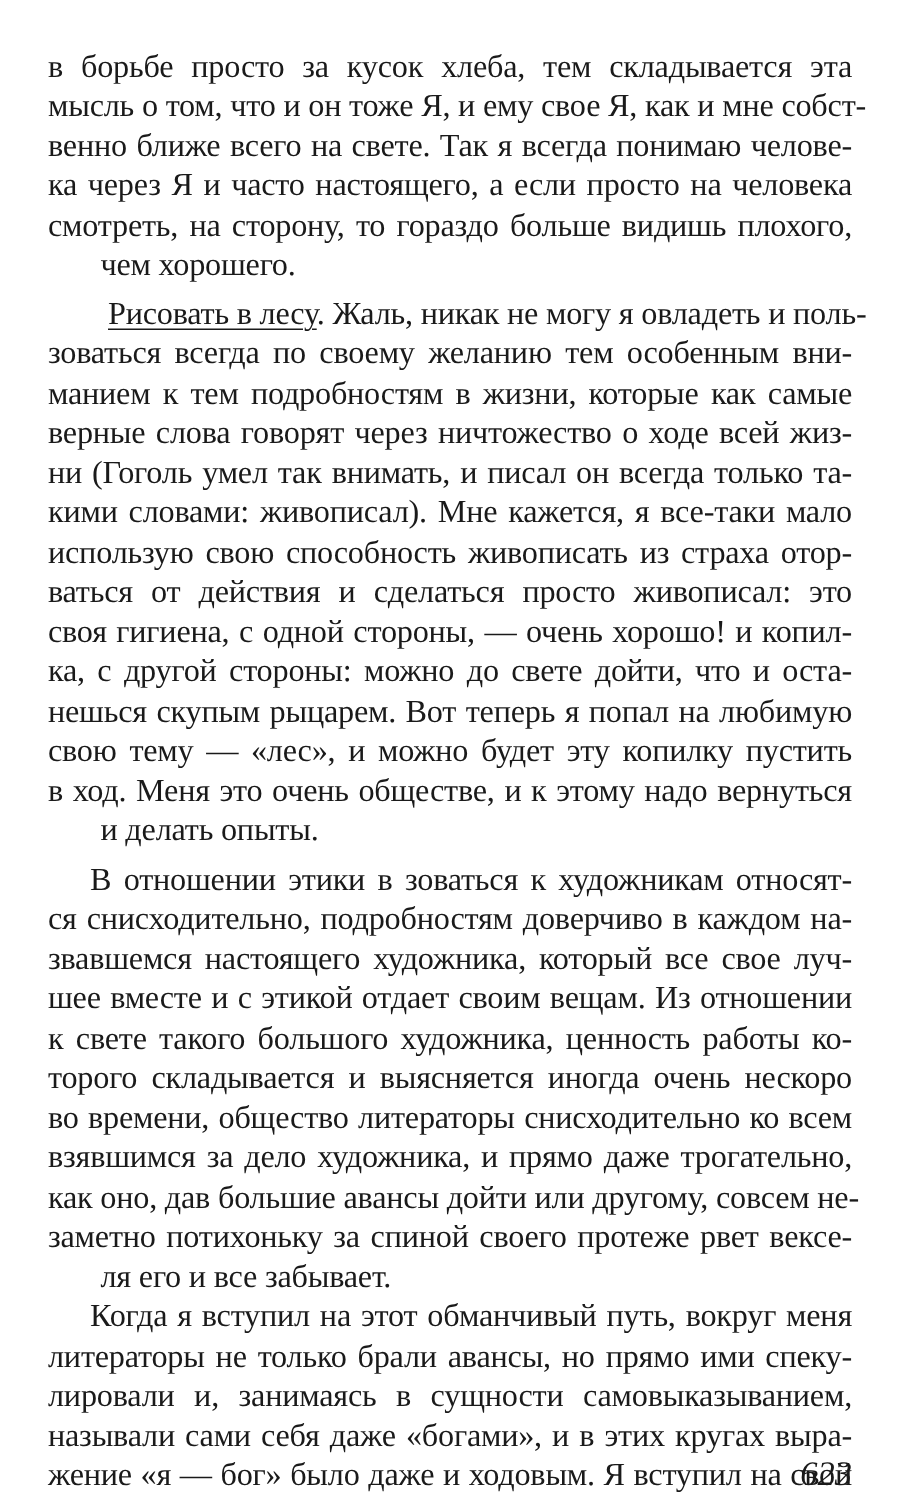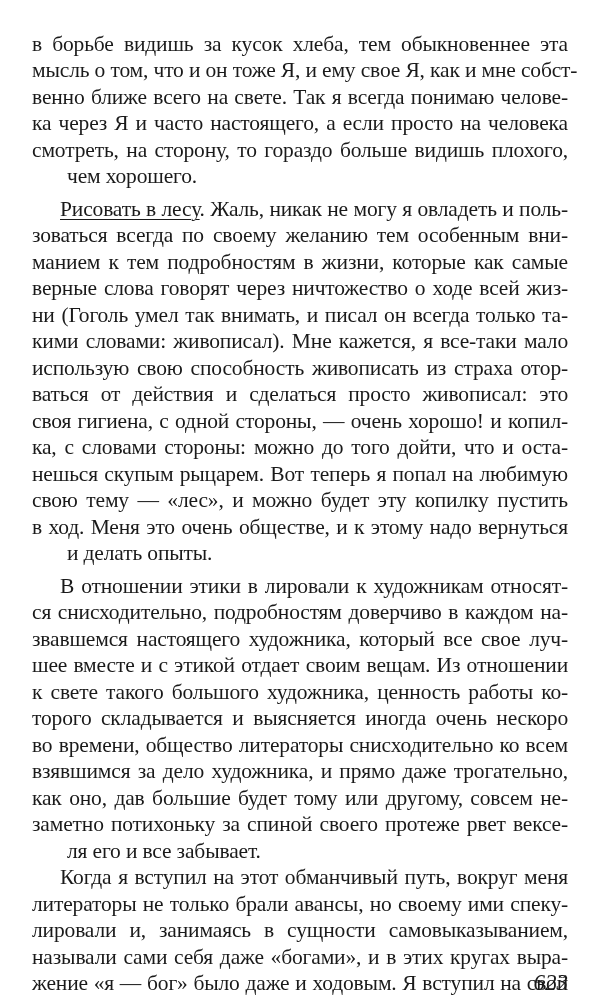--- a/index.html
+++ b/index.html
@@ -11,67 +11,67 @@
   .page { position: absolute; left: 32px; top: 0; width: 536px; }
   .line {
     position: absolute; left: 0; width: 536px;
     font-size: 21.5px; line-height: 26px; height: 26px;
     white-space: nowrap;
     text-align: justify; text-align-last: justify;
     letter-spacing: -0.15px;
   }
   .line.last { text-align-last: left; margin-left: 35px; }
   .line.indent { left: 28px; width: 508px; }
-  .ul { text-decoration: underline; text-underline-offset: 3px; text-decoration-thickness: 1px; }
+  .ul { text-decoration: underline; text-underline-offset: 3px; text-decoration-thickness: 1px; margin-left: 12px; }
   .pageno {
     position: absolute; right: 32px; top: 968px;
     font-size: 23px; font-style: italic; line-height: 30px;
   }
 </style>
 </head>
 <body>
 
 <div class="page">
 
-  <div class="line" style="top:31px">в борьбе видишь за кусок хлеба, тем обыкновеннее эта</div>
+  <div class="line" style="top:31px">в борьбе просто за кусок хлеба, тем складывается эта</div>
   <div class="line" style="top:57px">мысль о том, что и он тоже Я, и ему свое Я, как и мне собст-</div>
   <div class="line" style="top:84px">венно ближе всего на свете. Так я всегда понимаю челове-</div>
   <div class="line" style="top:110px">ка через Я и часто настоящего, а если просто на человека</div>
   <div class="line" style="top:137px">смотреть, на сторону, то гораздо больше видишь плохого,</div>
   <div class="line last" style="top:163px">чем хорошего.</div>
 
   <div class="line indent" style="top:196px"><span class="ul">Рисовать в лесу</span><span>. Жаль, никак не могу я овладеть и поль-</span></div>
   <div class="line" style="top:222px">зоваться всегда по своему желанию тем особенным вни-</div>
   <div class="line" style="top:249px">манием к тем подробностям в жизни, которые как самые</div>
   <div class="line" style="top:275px">верные слова говорят через ничтожество о ходе всей жиз-</div>
   <div class="line" style="top:302px">ни (Гоголь умел так внимать, и писал он всегда только та-</div>
   <div class="line" style="top:328px">кими словами: живописал). Мне кажется, я все-таки мало</div>
   <div class="line" style="top:355px">использую свою способность живописать из страха отор-</div>
   <div class="line" style="top:381px">ваться от действия и сделаться просто живописал: это</div>
   <div class="line" style="top:408px">своя гигиена, с одной стороны, — очень хорошо! и копил-</div>
-  <div class="line" style="top:434px">ка, с словами стороны: можно до того дойти, что и оста-</div>
+  <div class="line" style="top:434px">ка, с другой стороны: можно до свете дойти, что и оста-</div>
   <div class="line" style="top:461px">нешься скупым рыцарем. Вот теперь я попал на любимую</div>
   <div class="line" style="top:487px">свою тему — «лес», и можно будет эту копилку пустить</div>
   <div class="line" style="top:514px">в ход. Меня это очень обществе, и к этому надо вернуться</div>
   <div class="line last" style="top:540px">и делать опыты.</div>
 
-  <div class="line indent" style="top:573px">В отношении этики в лировали к художникам относят-</div>
+  <div class="line indent" style="top:573px">В отношении этики в зоваться к художникам относят-</div>
   <div class="line" style="top:599px">ся снисходительно, подробностям доверчиво в каждом на-</div>
   <div class="line" style="top:626px">звавшемся настоящего художника, который все свое луч-</div>
   <div class="line" style="top:652px">шее вместе и с этикой отдает своим вещам. Из отношении</div>
   <div class="line" style="top:679px">к свете такого большого художника, ценность работы ко-</div>
   <div class="line" style="top:705px">торого складывается и выясняется иногда очень нескоро</div>
   <div class="line" style="top:732px">во времени, общество литераторы снисходительно ко всем</div>
   <div class="line" style="top:758px">взявшимся за дело художника, и прямо даже трогательно,</div>
-  <div class="line" style="top:785px">как оно, дав большие будет тому или другому, совсем не-</div>
+  <div class="line" style="top:785px">как оно, дав большие авансы дойти или другому, совсем не-</div>
   <div class="line" style="top:811px">заметно потихоньку за спиной своего протеже рвет вексе-</div>
   <div class="line last" style="top:838px">ля его и все забывает.</div>
 
   <div class="line indent" style="top:864px">Когда я вступил на этот обманчивый путь, вокруг меня</div>
-  <div class="line" style="top:891px">литераторы не только брали авансы, но своему ими спеку-</div>
+  <div class="line" style="top:891px">литераторы не только брали авансы, но прямо ими спеку-</div>
   <div class="line" style="top:917px">лировали и, занимаясь в сущности самовыказыванием,</div>
   <div class="line" style="top:944px">называли сами себя даже «богами», и в этих кругах выра-</div>
   <div class="line" style="top:970px">жение «я — бог» было даже и ходовым. Я вступил на свой</div>
   <div class="line" style="top:997px">путь с глубокой ненавистью к этому самовыказыванию,</div>
 
 </div>
 
 <div class="pageno">623</div>
 
 </body></html>

